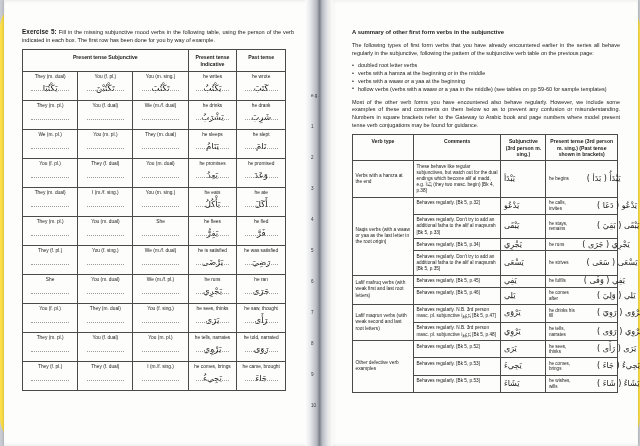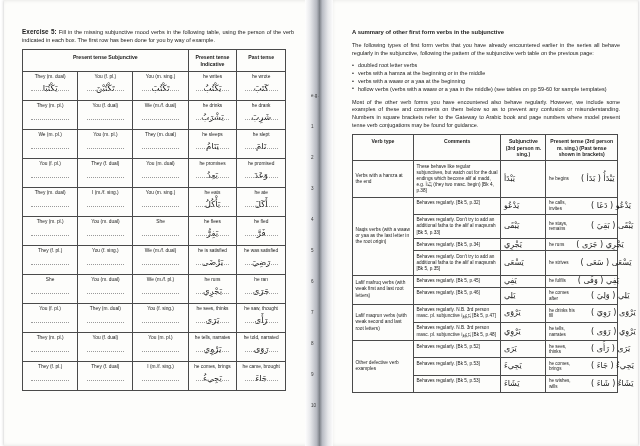--- a/index.html
+++ b/index.html
@@ -2,21 +2,21 @@
 <html><head>
 <meta charset="utf-8">
 <style>
   html,body{margin:0;padding:0;}
   body{
     width:640px;height:446px;overflow:hidden;
     background:#c9ccd2;
     font-family:"Liberation Sans", sans-serif;
     color:#1a1a1a;
   }
-  .spread{position:relative;width:640px;height:446px;background:#ffffff;}
+  .spread{position:relative;width:640px;height:446px;background:#fde047;border-radius:28px;}
 
   
   .page{position:absolute;top:0;height:446px;background:#fdfdfb;}
   .page-left{left:4px;width:312px;
      box-shadow:-2px 0 4px rgba(0,0,0,.12) inset, 0 0 3px rgba(0,0,0,.25);}
   .page-right{left:330px;width:308px;
      box-shadow:2px 0 4px rgba(0,0,0,.10) inset, 0 0 3px rgba(0,0,0,.25);}
 
   
   .gutter{position:absolute;left:305px;top:0;width:28px;height:446px;
@@ -61,21 +61,21 @@
 
   
   .ref{width:266px;table-layout:fixed;border:0.9px solid #333;margin-top:2px;}
   .ref th,.ref td{border:0.6px solid #4a4a4a;vertical-align:top;padding:2.5px 2.5px;}
   .ref th{font-size:5.1px;font-weight:bold;line-height:6.6px;text-align:center;}
   .ref td{font-size:4.7px;line-height:6.1px;}
   .ref td.vt{font-size:4.8px;line-height:6.3px;vertical-align:middle;}
   .ref td.subj{text-align:left;vertical-align:middle;
      font-family:"DejaVu Sans",sans-serif;font-size:8px;direction:rtl;}
   .ref td.pres{vertical-align:middle;}
-  .pres-wrap{display:flex;align-items:center;justify-content:space-between;gap:12px;direction:ltr;}
+  .pres-wrap{display:flex;align-items:center;justify-content:space-between;gap:18px;direction:ltr;}
   .pres-en{font-size:4.6px;line-height:5.6px;flex:0 0 auto;max-width:46%;}
   .pres-ar{font-family:"DejaVu Sans",sans-serif;font-size:8px;direction:rtl;
      flex:1 1 auto;text-align:right;white-space:nowrap;}
 </style>
 </head>
 <body>
 
 <div class="spread">
 
   <div class="page page-left"></div>

